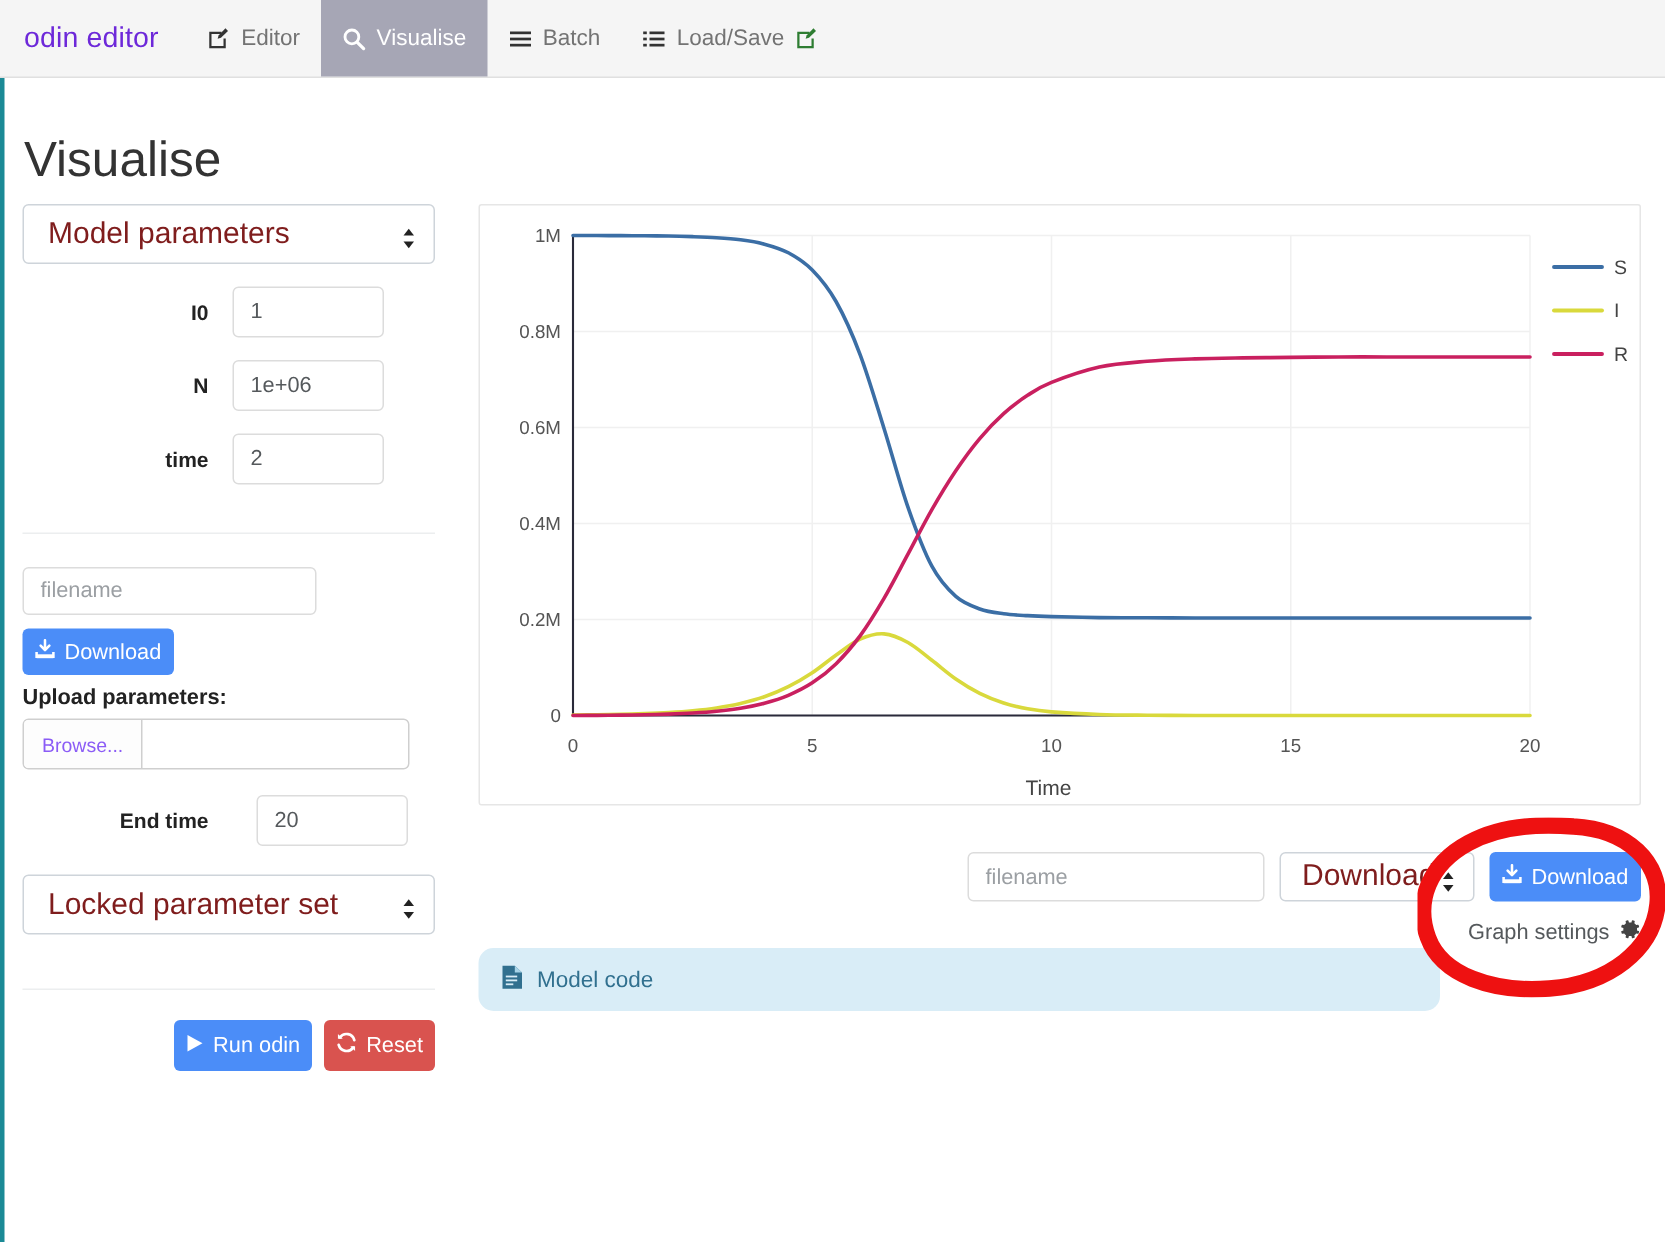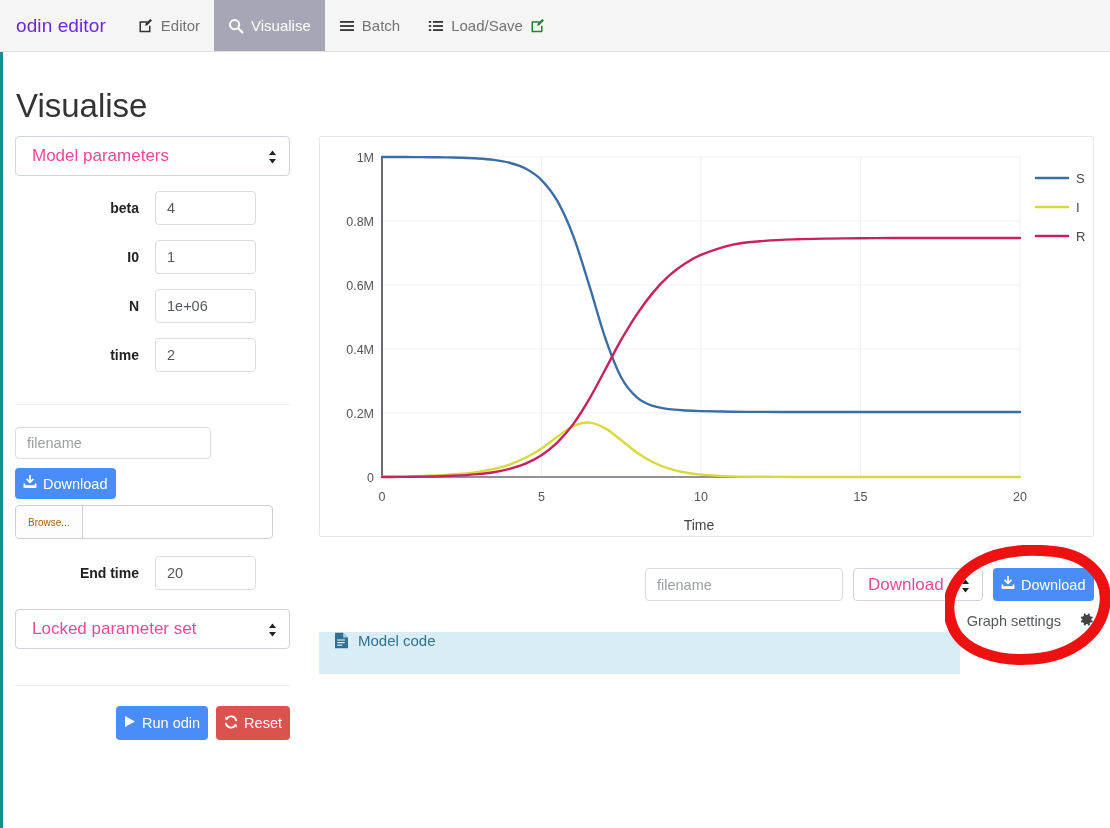--- a/index.html
+++ b/index.html
@@ -80,22 +80,22 @@
     left: 15px; top: 136px;
     width: 275px;
   }
   .form-select {
     width: 275px;
     height: 40px;
     box-sizing: border-box;
     border: 1px solid #ced4da;
     border-radius: 4px;
     background: #ffffff;
-    color: #ec4899;
-    font-size: 17px;
+    color: #7f1d1d;
+    font-size: 20px;
     padding: 0 30px 0 16px;
     display: flex;
     align-items: center;
     position: relative;
     cursor: pointer;
   }
   .form-select .spinner {
     position: absolute;
     right: 12px; top: 50%;
     transform: translateY(-50%);
@@ -177,22 +177,22 @@
     box-sizing: border-box;
     border: 1px solid #cfcfcf;
     border-radius: 4px;
     overflow: hidden;
   }
   .file-browse {
     background: #fdfdfd;
     border-right: 1px solid #cfcfcf;
     padding: 0 12px;
     display: flex; align-items: center;
-    font-size: 10px;
-    color: #a16207;
+    font-size: 13px;
+    color: #8b5cf6;
     cursor: pointer;
   }
   .file-name {
     background: #eeeeee;
     flex: 1;
     display: flex; align-items: center;
     padding-left: 12px;
     font-size: 14.5px;
     color: #8a8d90;
   }
@@ -230,36 +230,36 @@
     left: 645px; top: 568px;
     display: flex;
     align-items: flex-start;
     gap: 10px;
   }
   #graph-settings {
     position: absolute;
     right: 16px; top: 612px;
     display: flex;
     align-items: center;
-    gap: 18px;
+    gap: 6px;
     font-size: 14.5px;
     color: #55595c;
     cursor: pointer;
   }
 
   
   #model-code-bar {
     position: absolute;
     left: 319px; top: 632px;
     width: 641px; height: 42px;
     background: #d9edf7;
-    border-radius: 0;
-    box-sizing: border-box;
-    display: flex;
-    align-items: flex-start;
+    border-radius: 10px;
+    box-sizing: border-box;
+    display: flex;
+    align-items: center;
     gap: 9px;
     padding-left: 15px;
     color: #31708f;
     font-size: 15px;
     cursor: pointer;
   }
 
   
   #annotation {
     position: absolute;
@@ -336,24 +336,20 @@
     <span>Model parameters</span>
     <span class="spinner">
       <svg width="9" height="14" viewBox="0 0 9 14">
           <path d="M4.5 0.5 8 5H1z" fill="#222"></path>
           <path d="M4.5 13.5 1 9h7z" fill="#222"></path>
         </svg>
     </span>
   </div>
 
   <div style="margin-top:7px;">
-    <div class="param-row">
-      <div class="param-label">beta</div>
-      <input class="param-input" type="text" value="4" style="">
-    </div>
     <div class="param-row">
       <div class="param-label">I0</div>
       <input class="param-input" type="text" value="1" style="">
     </div>
     <div class="param-row">
       <div class="param-label">N</div>
       <input class="param-input" type="text" value="1e+06" style="">
     </div>
     <div class="param-row">
       <div class="param-label">time</div>
@@ -371,27 +367,28 @@
         <svg width="14" height="14" viewBox="0 0 14 14">
           <path d="M7 0.8v5.4M7 7.4 4.1 4.4M7 7.4 9.9 4.4" stroke="#fff" stroke-width="1.7" fill="none" stroke-linecap="round"></path>
           <path d="M1.4 8.6v3.2h11.2V8.6" stroke="#fff" stroke-width="1.7" fill="none"></path>
           <rect x="1.4" y="10.2" width="11.2" height="2.6" fill="#fff"></rect>
         </svg>
       </span>
       <span>Download</span>
     </button>
   </div>
 
+  <div class="label-bold" style="margin-top:7px;">Upload parameters:</div>
 
   <div class="file-input" style="margin-top:6px;">
     <div class="file-browse">Browse...</div>
   </div>
 
 
-  <div class="param-row" style="margin-top:17px;">
+  <div class="param-row" style="margin-top:17px;gap:16px;">
     <div class="param-label">End time</div>
     <input class="param-input" type="text" value="20" style="">
   </div>
 
   <div class="form-select" style="margin-top:19px;">
     <span>Locked parameter set</span>
     <span class="spinner">
       <svg width="9" height="14" viewBox="0 0 9 14">
           <path d="M4.5 0.5 8 5H1z" fill="#222"></path>
           <path d="M4.5 13.5 1 9h7z" fill="#222"></path>

